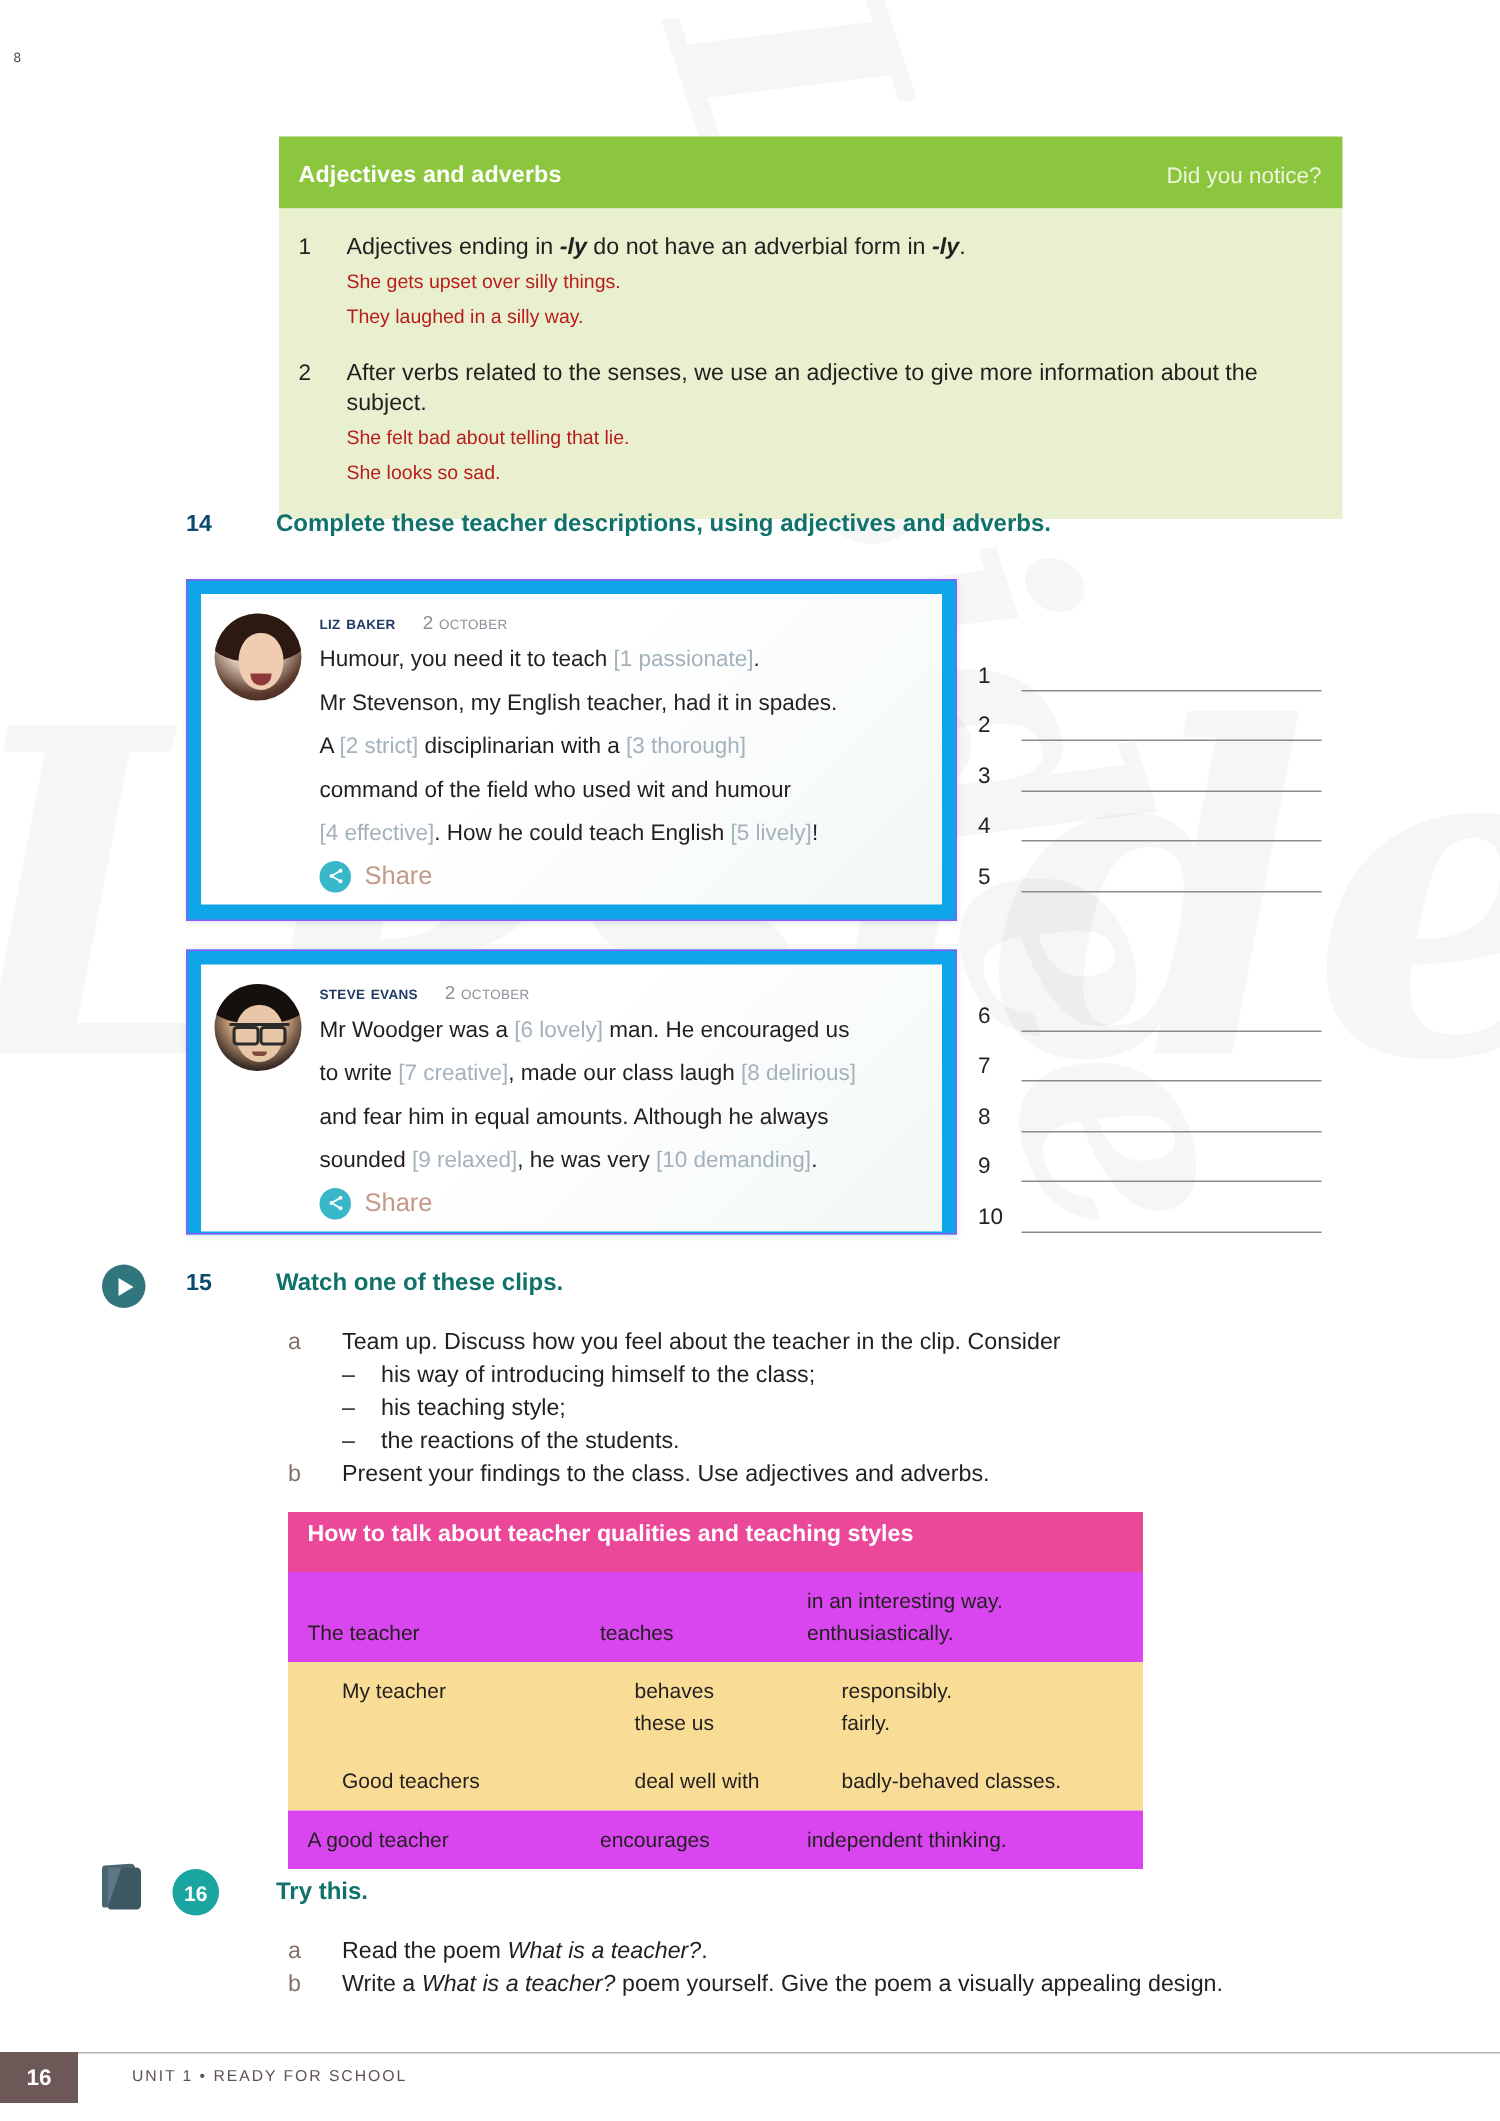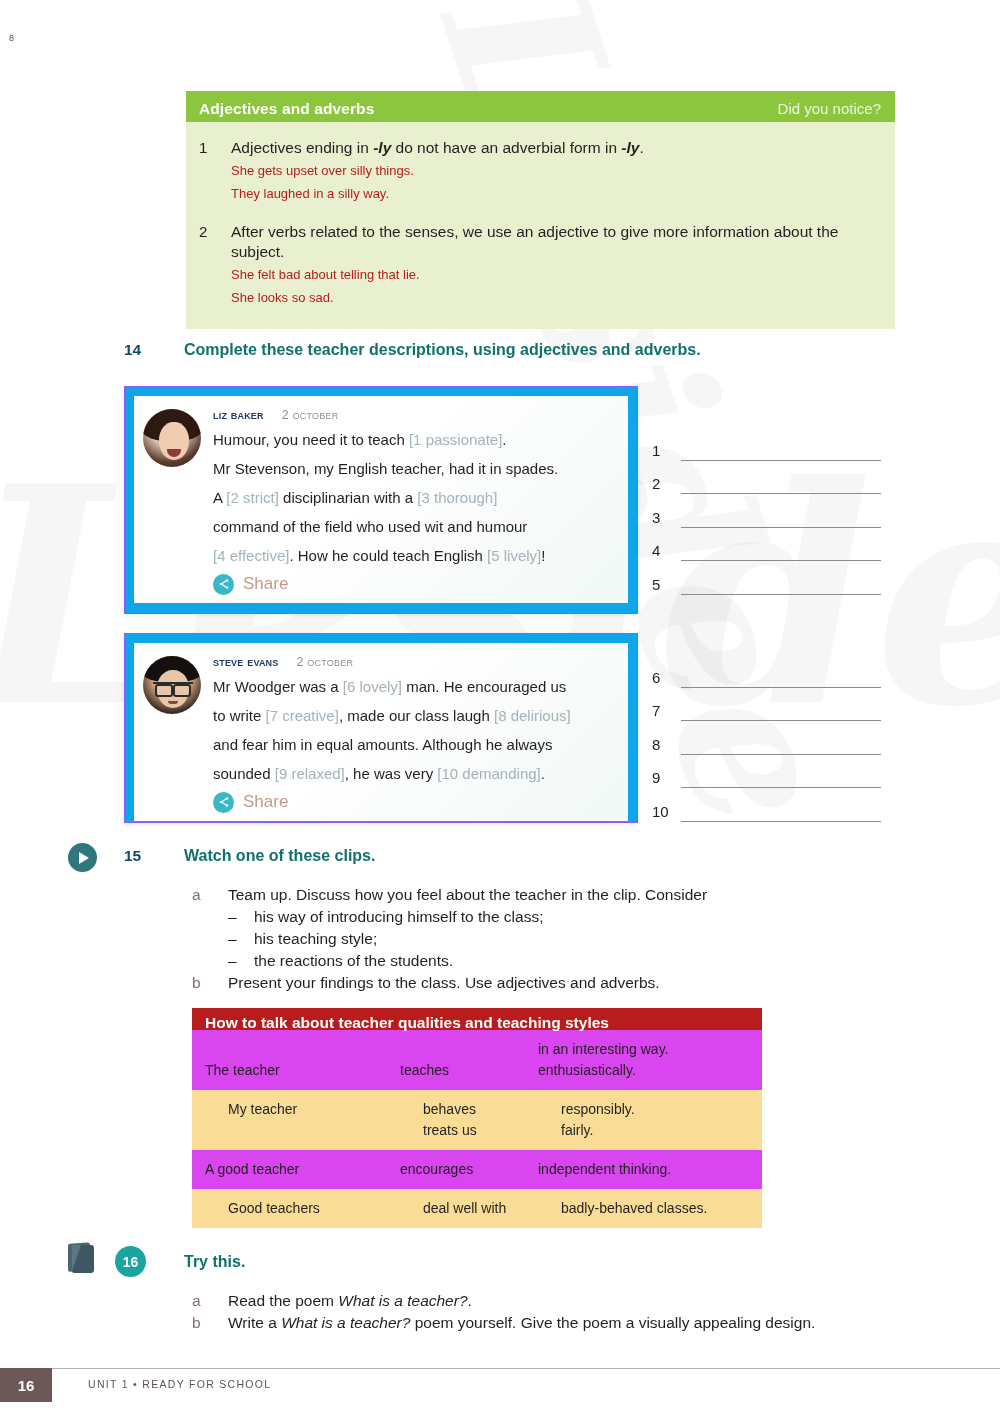--- a/index.html
+++ b/index.html
@@ -56,21 +56,21 @@
 
   
   .notice-box {
     position: absolute;
     left: 186px;
     top: 91px;
     width: 709px;
   }
   .notice-head {
     background: #8cc63e;
-    height: 31px;
+    height: 48px;
     display: flex;
     align-items: center;
     justify-content: space-between;
     padding: 4px 14px 0 13px;
   }
   .notice-title {
     color: #ffffff;
     font-weight: 700;
     font-size: 15.5px;
     letter-spacing: 0.1px;
@@ -367,26 +367,26 @@
   }
 
   
   .ytable {
     position: absolute;
     left: 192px;
     top: 1008px;
     width: 570px;
   }
   .ytable-head {
-    background: #b91c1c;
+    background: #ec4899;
     color: #ffffff;
     font-weight: 700;
     font-size: 15.5px;
     padding: 6px 0 6px 13px;
-    height: 22px;
+    height: 40px;
   }
   .yrow {
     display: flex;
     font-size: 14px;
     color: #231f20;
     padding: 9px 0 9px 13px;
     line-height: 1.5;
   }
   .yrow.odd  { background: #d946ef; align-items: flex-end; }
   .yrow.even { background: #f9dd96; padding-left: 36px; }
@@ -622,43 +622,43 @@
         </div>
       <div class="yc3">
           <div>in an interesting way.</div>
           <div>enthusiastically.</div>
         </div>
     </div>
     <div class="yrow even">
       <div class="yc1">My teacher</div>
       <div class="yc2">
           <div>behaves</div>
-          <div>treats us</div>
+          <div>these us</div>
         </div>
       <div class="yc3">
           <div>responsibly.</div>
           <div>fairly.</div>
+        </div>
+    </div>
+    <div class="yrow even">
+      <div class="yc1">Good teachers</div>
+      <div class="yc2">
+          <div>deal well with</div>
+        </div>
+      <div class="yc3">
+          <div>badly-behaved classes.</div>
         </div>
     </div>
     <div class="yrow odd">
       <div class="yc1">A good teacher</div>
       <div class="yc2">
           <div>encourages</div>
         </div>
       <div class="yc3">
           <div>independent thinking.</div>
-        </div>
-    </div>
-    <div class="yrow even">
-      <div class="yc1">Good teachers</div>
-      <div class="yc2">
-          <div>deal well with</div>
-        </div>
-      <div class="yc3">
-          <div>badly-behaved classes.</div>
         </div>
     </div>
   </div>
 
   <div class="book-icon">
     <span class="book-page"></span>
     <span class="book-cover"></span>
     <span class="book-fold"></span>
   </div>
   <div class="book-sub">8</div>

